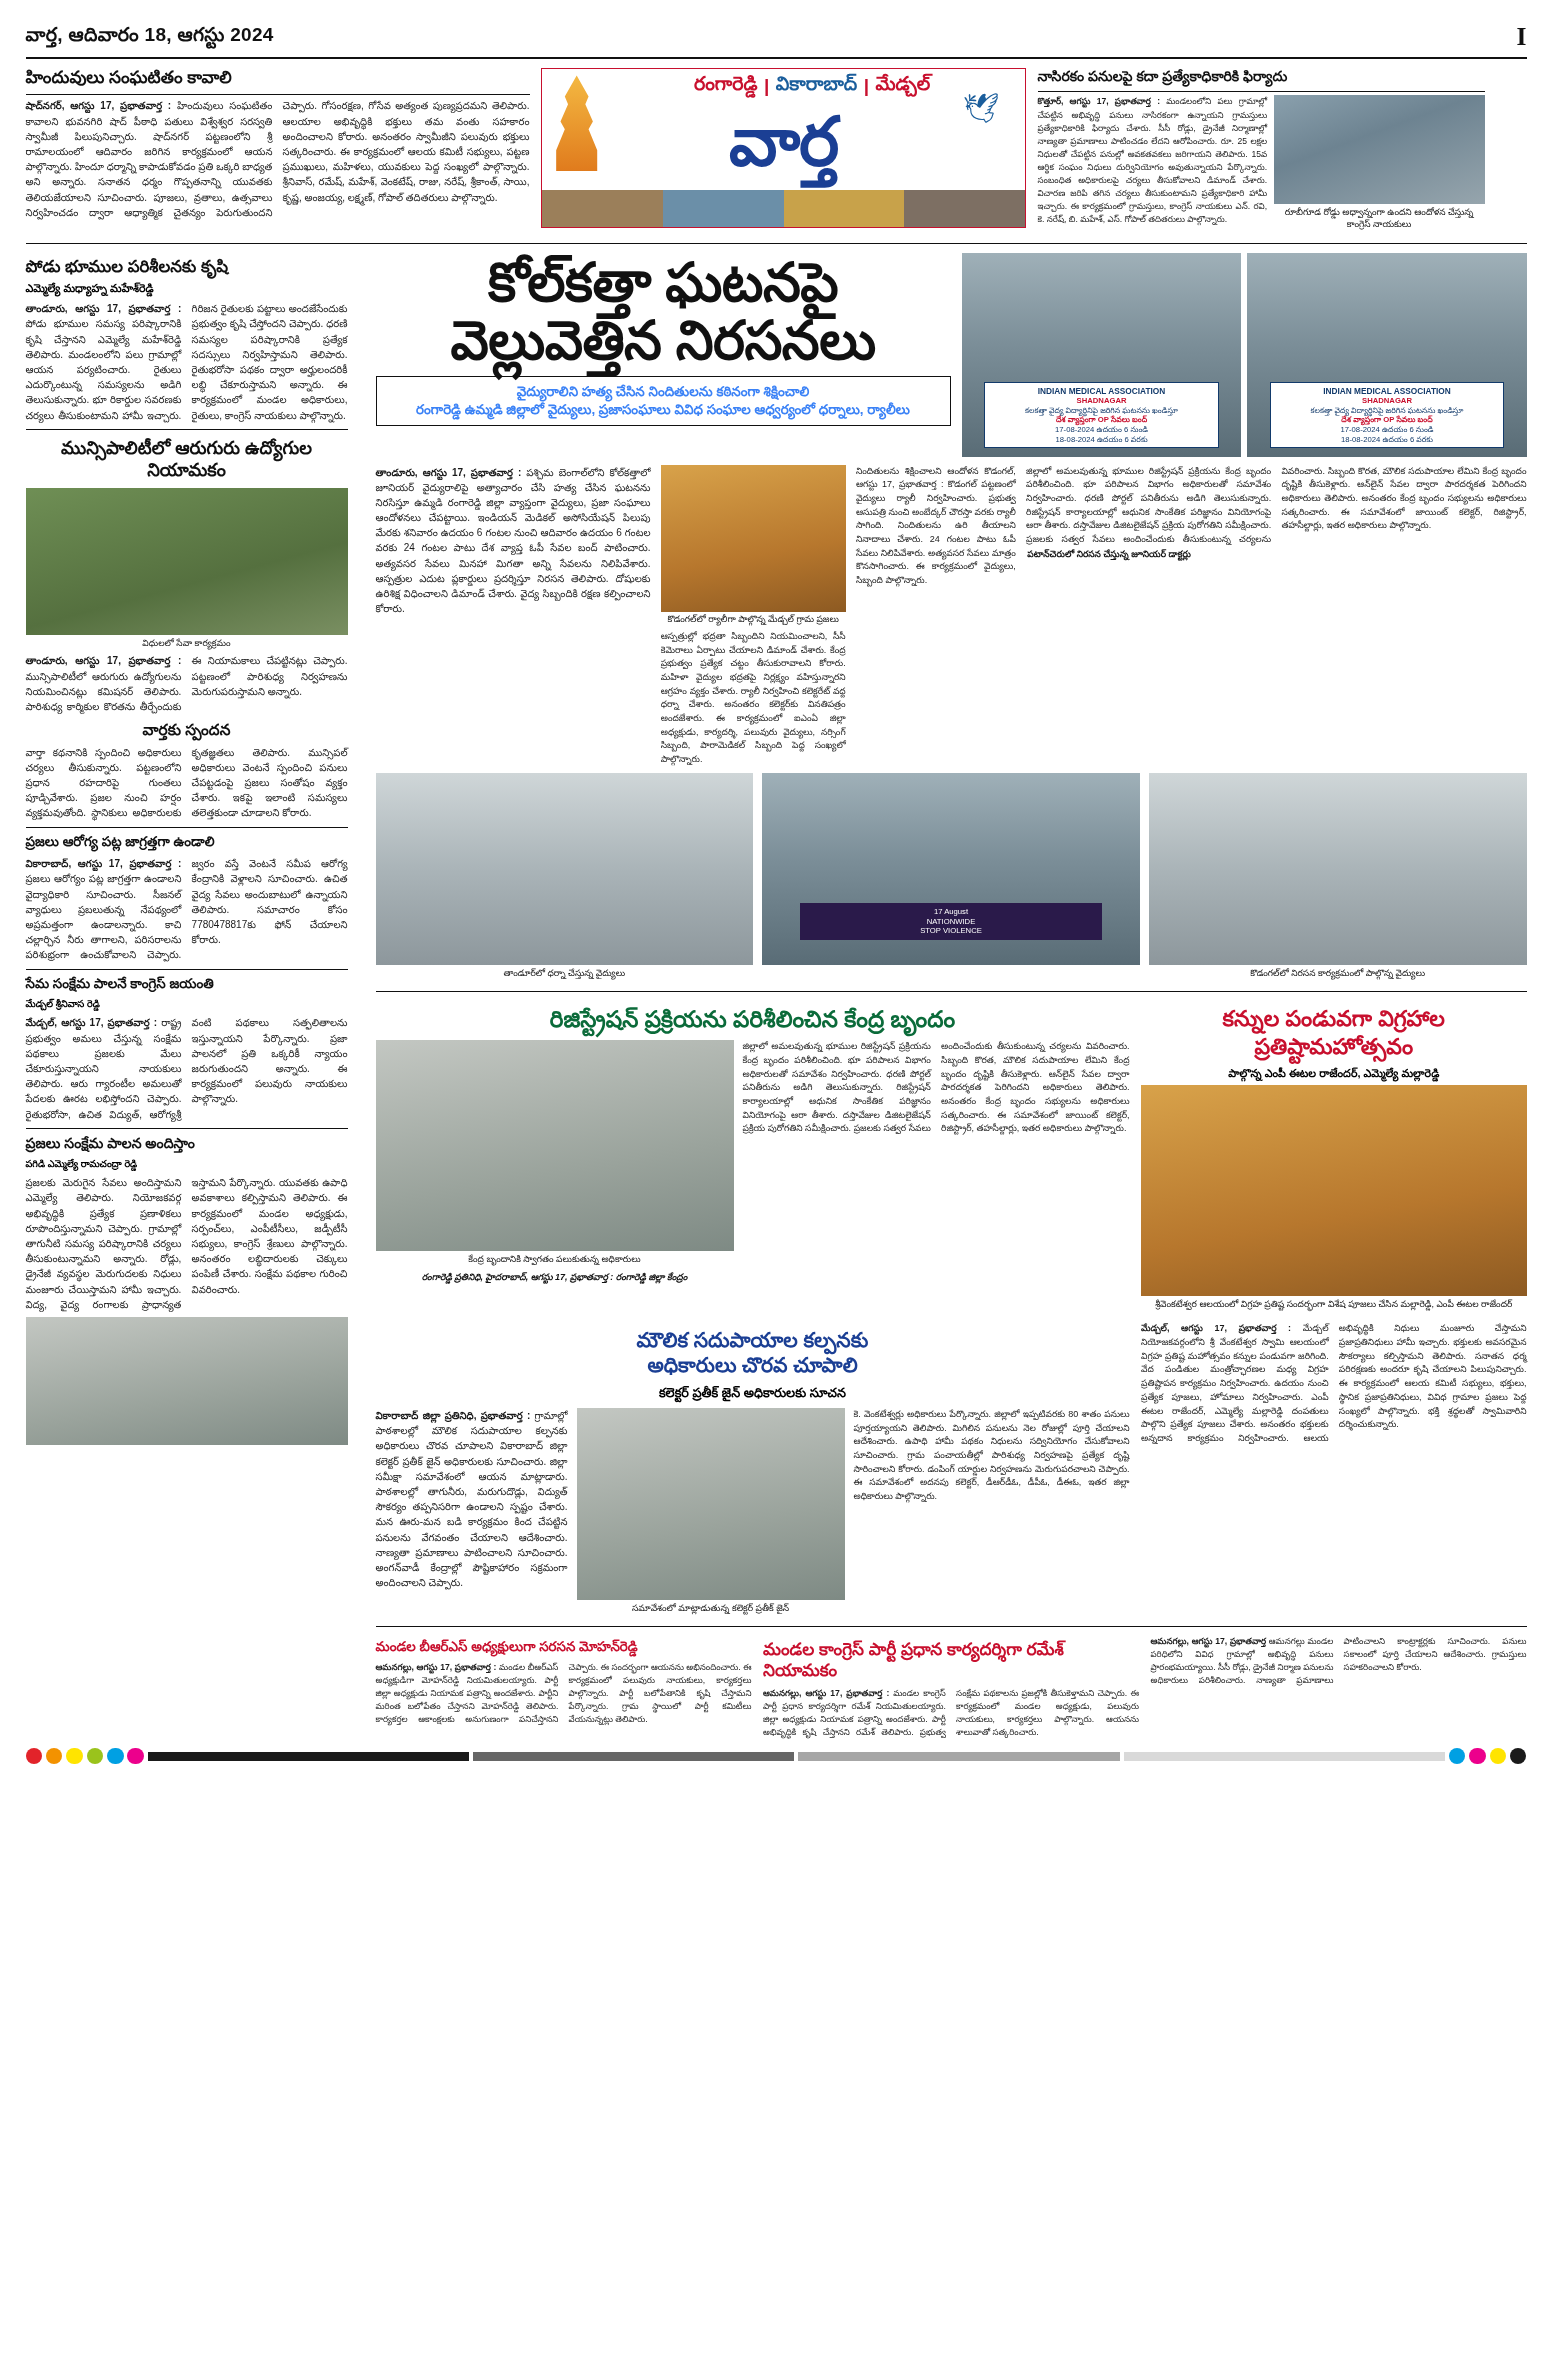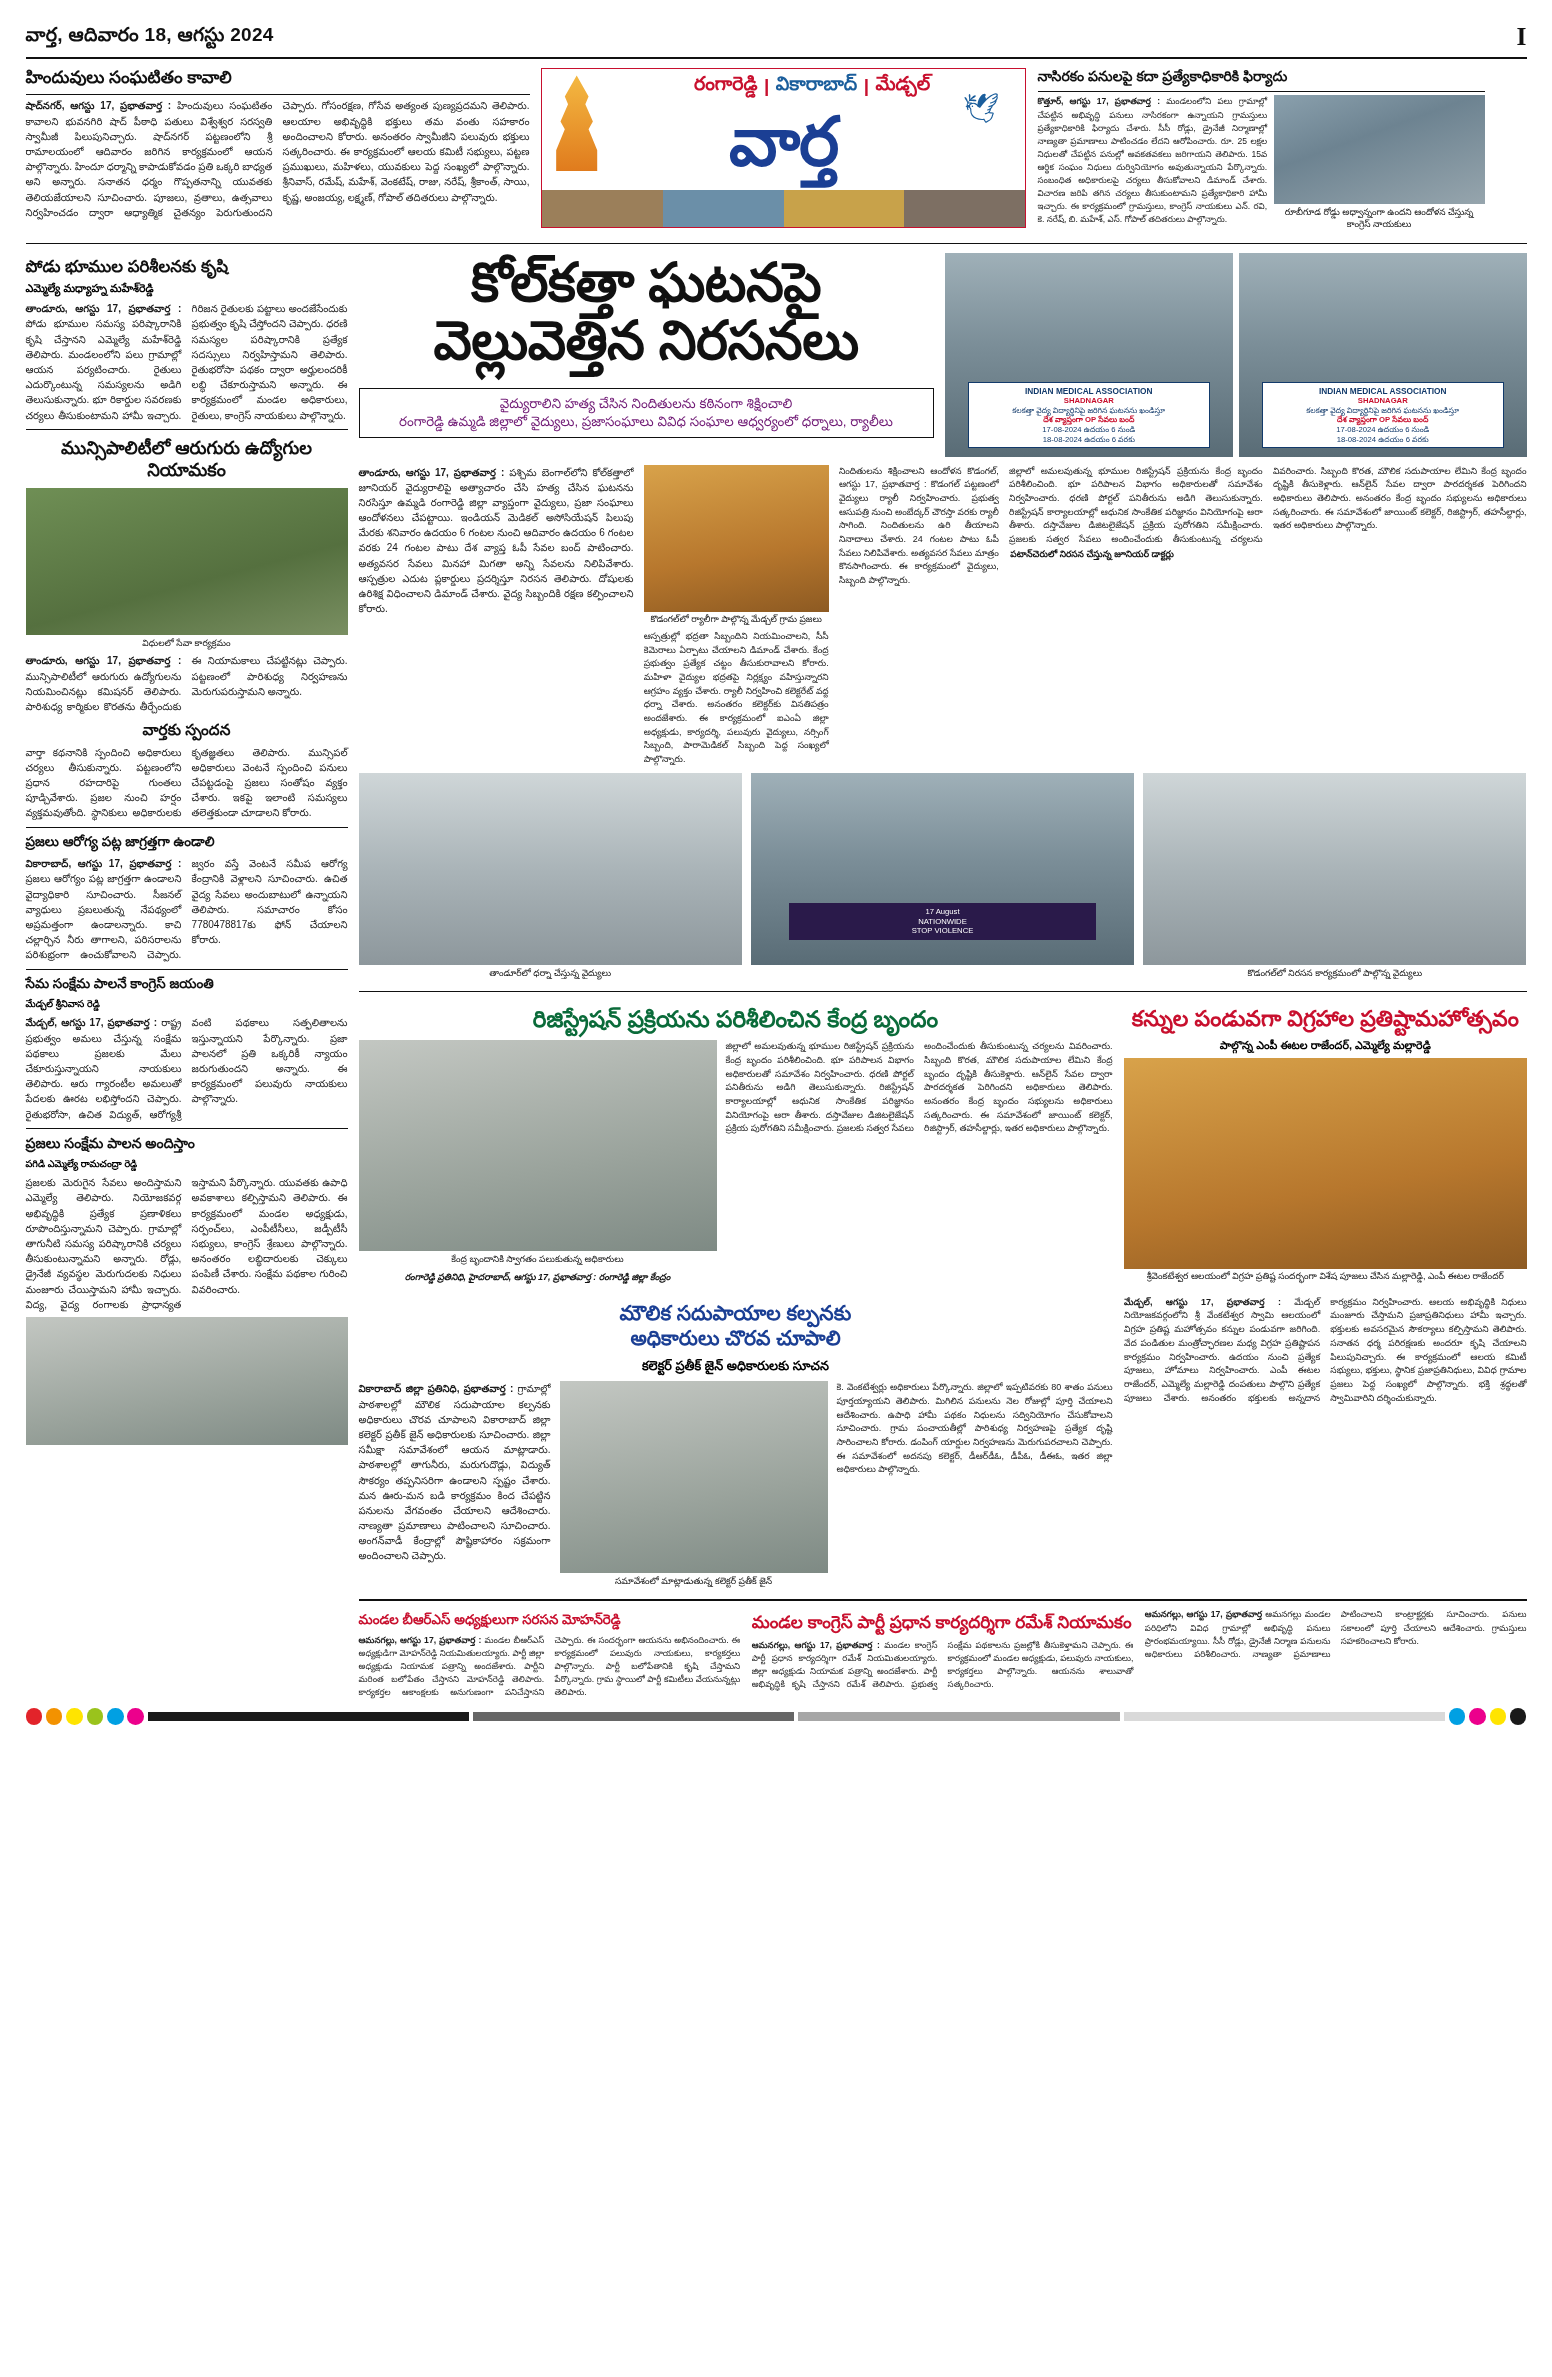--- a/index.html
+++ b/index.html
@@ -98,21 +98,21 @@
 
   
   .banner {
     position:absolute; background:#ffffff; border:1.3px solid #123a6b;
     color:#123a6b; text-align:center; font-size:7.7px; line-height:1.25; padding:2.6px;
   }
   .banner .bt { color:#123a6b; font-weight:bold; font-size:8.3px; }
   .banner .br { color:#c8102e; font-weight:bold; }
 
   
-  .main-grid { display:flex; gap:11px; margin-top:9px; }
+  .main-grid { display:flex; gap:28px; margin-top:9px; }
   .col { }
   .col-1 { width: 322px; }
   .col-rest { flex:1; }
   .hr-thin { border-top:0.6px solid #111; margin:6.4px 0; }
 
   .head-sm {
     font-size:16.6px; font-weight:bold; color:#111; line-height:1.25; margin:3.8px 0 5.1px 0;
   }
   .head-md {
     font-size:20.4px; font-weight:bold; color:#111; line-height:1.25; margin:5.1px 0 6.4px 0; text-align:center;
@@ -121,22 +121,22 @@
     color:#c8102e;
   }
   .head-blue { color:#1b3f94; }
   .head-green { color:#0b6b3a; }
 
   .mega {
     font-size:54px; font-weight:bold; color:#111; line-height:1.08; text-align:center;
     letter-spacing:-0.6px;
   }
   .subhead-box {
-    border:1.3px solid #111; padding:5.1px 6.4px; margin-top:19px;
-    font-size:13.4px; font-weight:normal; color:#701a75; text-align:center; line-height:1.4;
+    border:1.3px solid #111; padding:5.1px 6.4px; margin-top:7px;
+    font-size:13.4px; font-weight:bold; color:#3b82f6; text-align:center; line-height:1.4;
   }
 
   
   .footer-bars {
     display:flex; align-items:center; gap:3.8px; padding:9px 0 11.5px 0;
   }
   .fb { width:16.6px; height:16.6px; border-radius:50%; }
   .fb-long { height:9px; border-radius:0; flex:1; }
   .thin-div { height:1.3px; background:#111; margin:7.7px 0; }
 </style>

